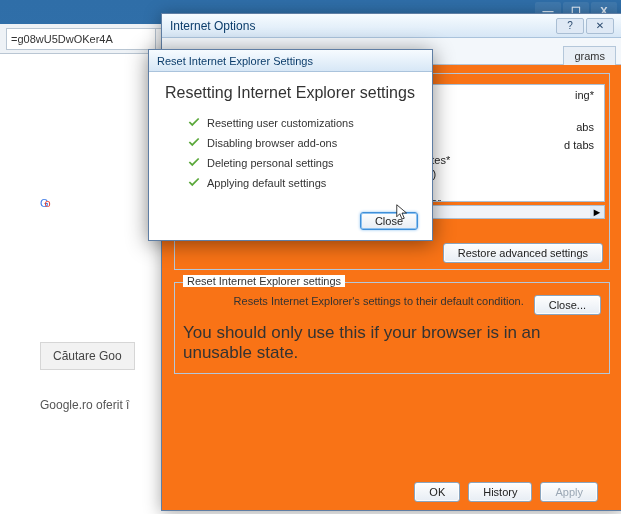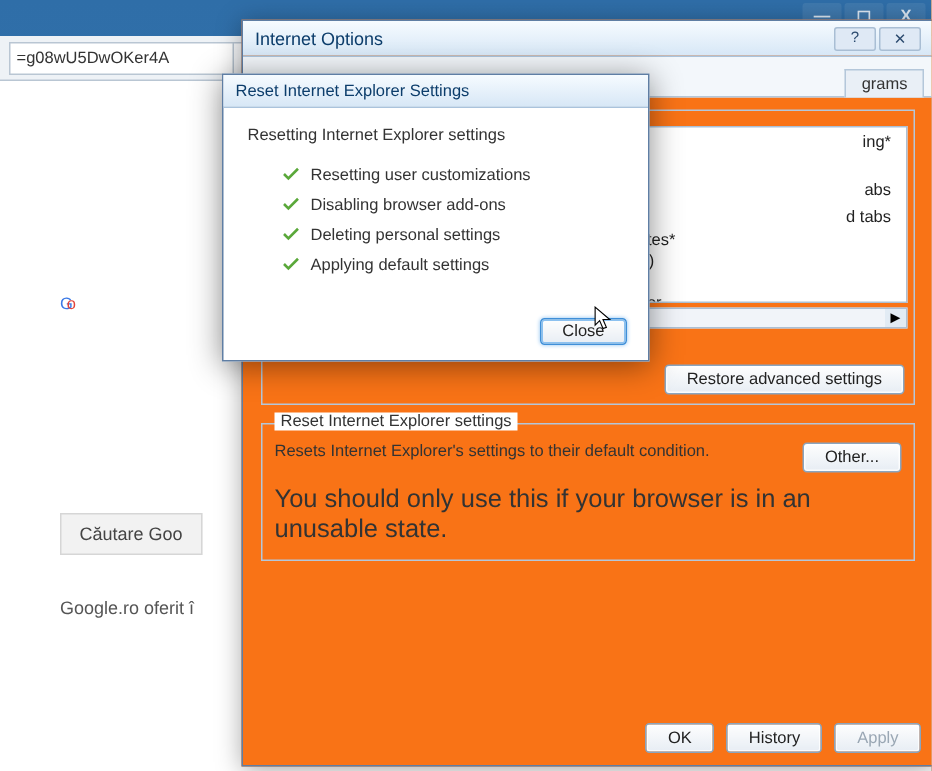--- a/index.html
+++ b/index.html
@@ -55,32 +55,32 @@
   .scroll-h { margin-top:3px; height:14px; border:1px solid #abc0d5; background:#f1f4f9; display:flex; align-items:center; }
   .scroll-h .thumb { height:100%; width:40px; background:#c7d6e6; margin-left:20px; }
   .scroll-h .arrow { width:14px; height:100%; background:#e2ebf4; display:flex; align-items:center; justify-content:center; }
   .scroll-h .sp { flex:1; }
 
   .note { margin:6px 2px 0 6px; font-size:11px; color:#333; }
   .restore-btn { margin:6px 2px 0 auto; display:block; }
 
   .reset-group { position:relative; border:1px solid #b4c7da; padding:12px 8px 10px 8px; margin-top:12px; }
   .reset-row { display:flex; align-items:flex-start; gap:10px; }
-  .reset-row p { flex:1; font-size:11px; color:#333; }
+  .reset-row p { flex:1; font-size:11px; color:#333;text-align:right; }
   .reset-note { margin-top:8px; font-size:17px; color:#333; }
 
   .win-button { background:linear-gradient(#fefefe,#e7edf4); border:1px solid #8aa5bf; padding:3px 14px; font-size:11px; color:#222; border-radius:3px; box-shadow:inset 0 0 0 1px rgba(255,255,255,.8); cursor:pointer;}
   .win-button.disabled { color:#9aa7b4; cursor:default;}
-  .ie-footer { position:absolute; bottom:8px; right:8px; display:flex; gap:8px; }
+  .ie-footer { position:absolute; bottom:8px; right:24px; display:flex; gap:8px; }
 
   
   .reset-dialog { position:absolute; top:49px; left:148px; width:285px; height:192px; background:#fff; border:1px solid #5f7ea4; box-shadow:0 3px 20px rgba(0,0,0,.45); z-index:10; }
   .reset-title { background: linear-gradient(#f6fbff,#d7e7f6); height:22px; display:flex; align-items:center; padding:0 8px; border-bottom:1px solid #aac3dc; font-size:12px; color:#0c3d6b; }
   .reset-body { padding:12px 16px 8px 16px; }
-  .reset-body h4 { font-size:11px; font-weight:400; color:#333; margin-bottom:10px; }
+  .reset-body h4 { font-size:16px; font-weight:400; color:#333; margin-bottom:10px; }
   .progress-list { margin-left:22px; }
   .progress-list .item { display:flex; align-items:flex-end; gap:6px; padding:3px 0; font-size:11px; color:#333; }
   .tick { width:14px; height:14px; display:flex; align-items:center; justify-content:center; }
   .tick svg { width:14px; height:14px; }
   .reset-footer { position:absolute; bottom:10px; right:14px; }
   .reset-footer .win-button { padding:2px 14px; }
   .cursor { position:absolute; bottom:8px; right:10px; width:12px; height:18px; pointer-events:none; }
 </style>
 </head>
 <body>
@@ -185,21 +185,21 @@
       </div>
 
       <div class="note">*Takes effect after you restart your computer</div>
       <button class="win-button restore-btn">Restore advanced settings</button>
     </div>
 
     <div class="reset-group">
       <div class="group-legend">Reset Internet Explorer settings</div>
       <div class="reset-row">
         <p>Resets Internet Explorer's settings to their default condition.</p>
-        <button class="win-button">Other...</button>
+        <button class="win-button">Close...</button>
       </div>
       <div class="reset-note">You should only use this if your browser is in an unusable state.</div>
     </div>
 
   </div>
   <div class="ie-footer">
     <button class="win-button">OK</button>
     <button class="win-button">History</button>
     <button class="win-button disabled">Apply</button>
   </div>

